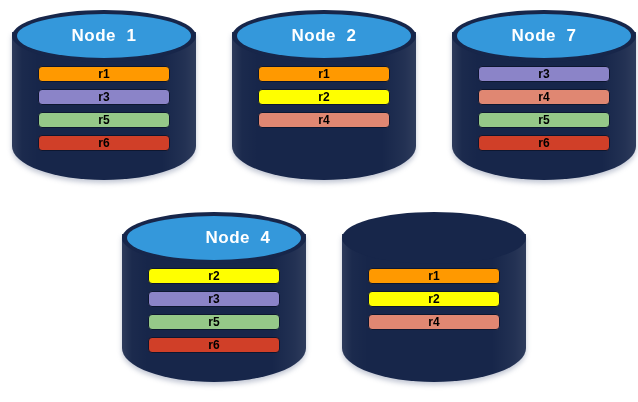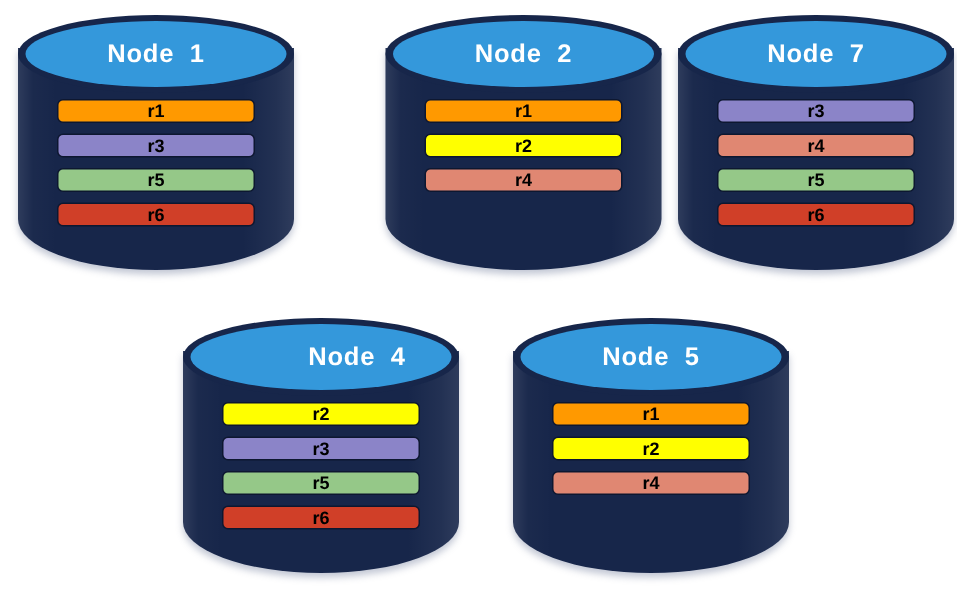--- a/index.html
+++ b/index.html
@@ -139,21 +139,21 @@
           <span class="replica-label" style="color: rgb(0, 0, 0);">r3</span>
         </div>
         <div class="replica-bar" style="background: rgb(149, 200, 136);">
           <span class="replica-label" style="color: rgb(0, 0, 0);">r5</span>
         </div>
         <div class="replica-bar" style="background: rgb(208, 63, 40);">
           <span class="replica-label" style="color: rgb(0, 0, 0);">r6</span>
         </div>
       </div>
     </div>
-    <div class="node" style="left: 232px; top: 10px; margin-left: 25px;">
+    <div class="node" style="left: 232px; top: 10px;">
       <div class="cyl-body" style="background: rgb(23, 38, 74);"></div>
       <div class="cyl-shade"></div>
       <div class="cyl-rim" style="background: rgb(23, 38, 74);"></div>
       <div class="cyl-top" style="background: rgb(52, 152, 219);">
         <span class="node-label" style="color: rgb(255, 255, 255);">Node  2</span>
       </div>
       <div class="replica-stack">
         <div class="replica-bar" style="background: rgb(255, 153, 0);">
           <span class="replica-label" style="color: rgb(0, 0, 0);">r1</span>
         </div>
@@ -206,23 +206,20 @@
         </div>
         <div class="replica-bar" style="background: rgb(208, 63, 40);">
           <span class="replica-label" style="color: rgb(0, 0, 0);">r6</span>
         </div>
       </div>
     </div>
     <div class="node" style="left: 342px; top: 212px;">
       <div class="cyl-body" style="background: rgb(23, 38, 74);"></div>
       <div class="cyl-shade"></div>
       <div class="cyl-rim" style="background: rgb(23, 38, 74);"></div>
-      <div class="cyl-top" style="background: rgb(52, 152, 219);">
-        <span class="node-label" style="color: rgb(255, 255, 255);">Node  5</span>
-      </div>
       <div class="replica-stack">
         <div class="replica-bar" style="background: rgb(255, 153, 0);">
           <span class="replica-label" style="color: rgb(0, 0, 0);">r1</span>
         </div>
         <div class="replica-bar" style="background: rgb(255, 255, 0);">
           <span class="replica-label" style="color: rgb(0, 0, 0);">r2</span>
         </div>
         <div class="replica-bar" style="background: rgb(224, 135, 114);">
           <span class="replica-label" style="color: rgb(0, 0, 0);">r4</span>
         </div>

